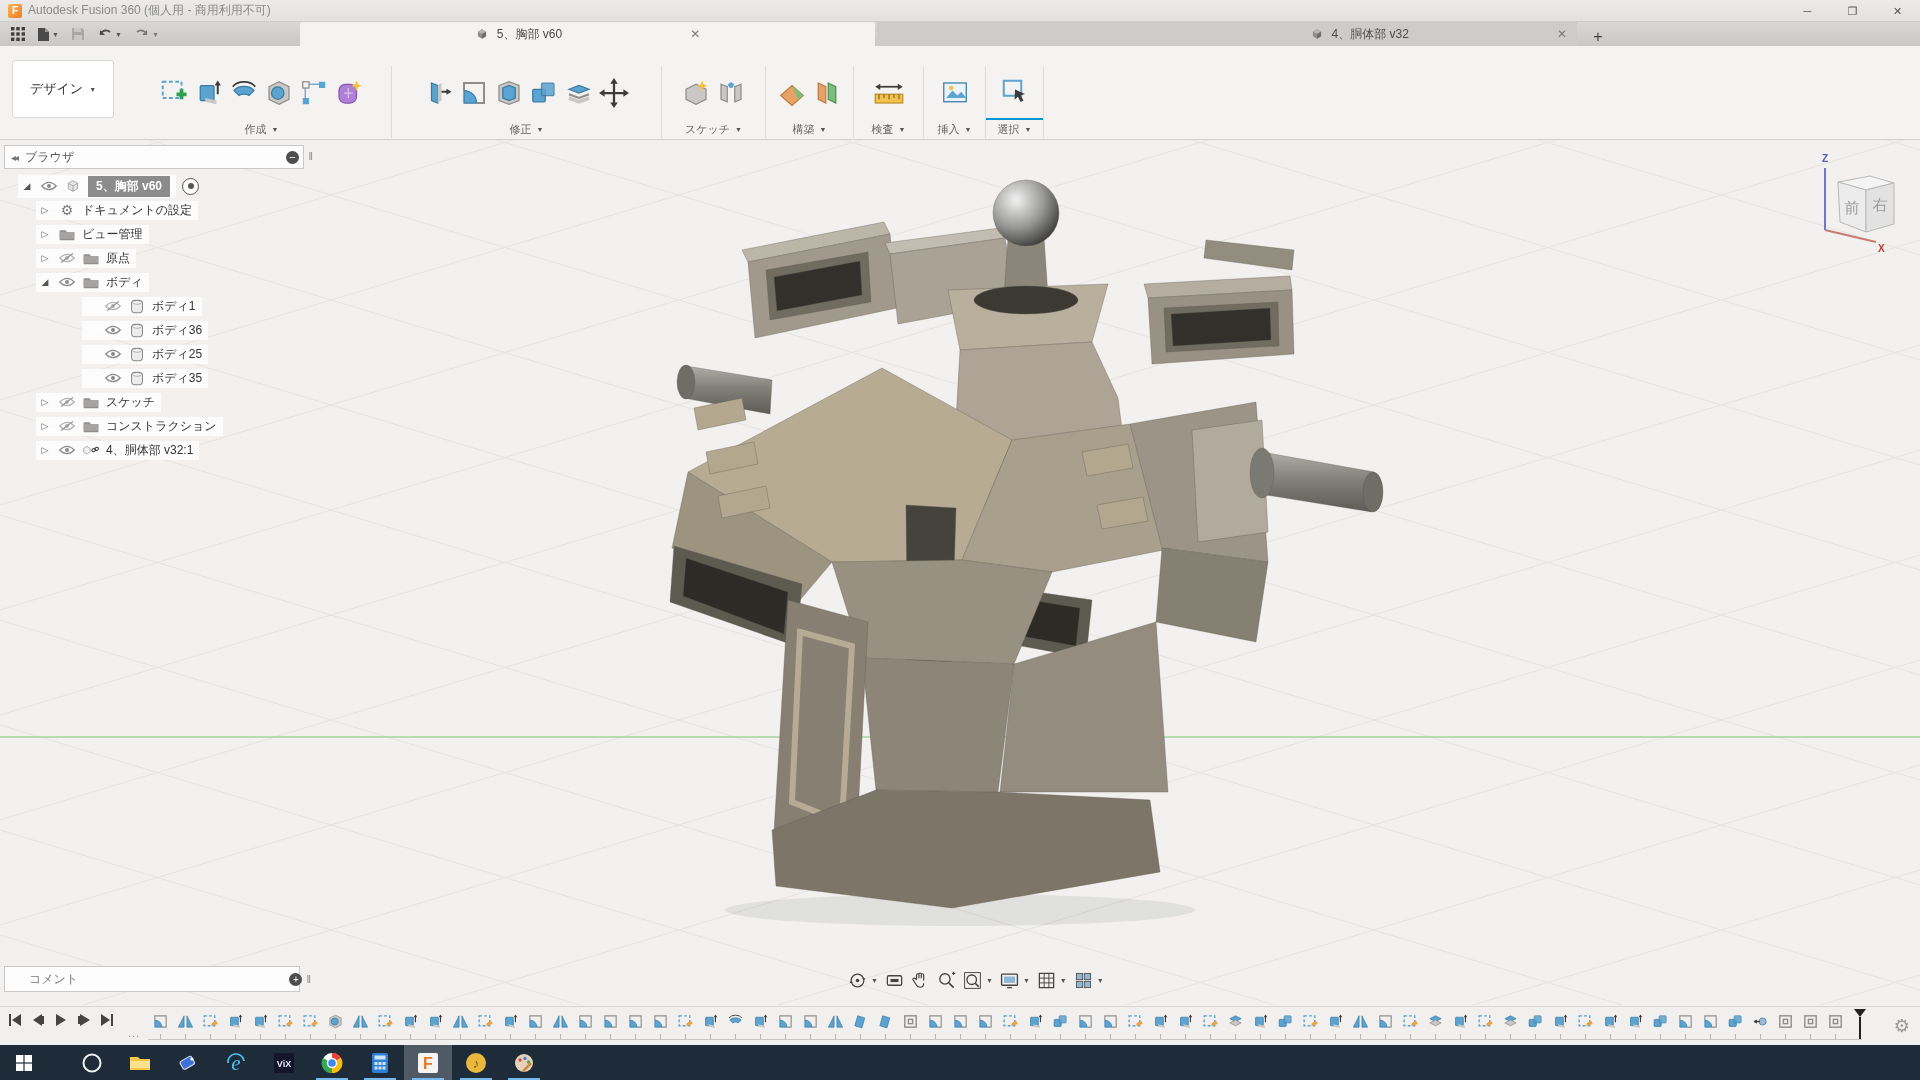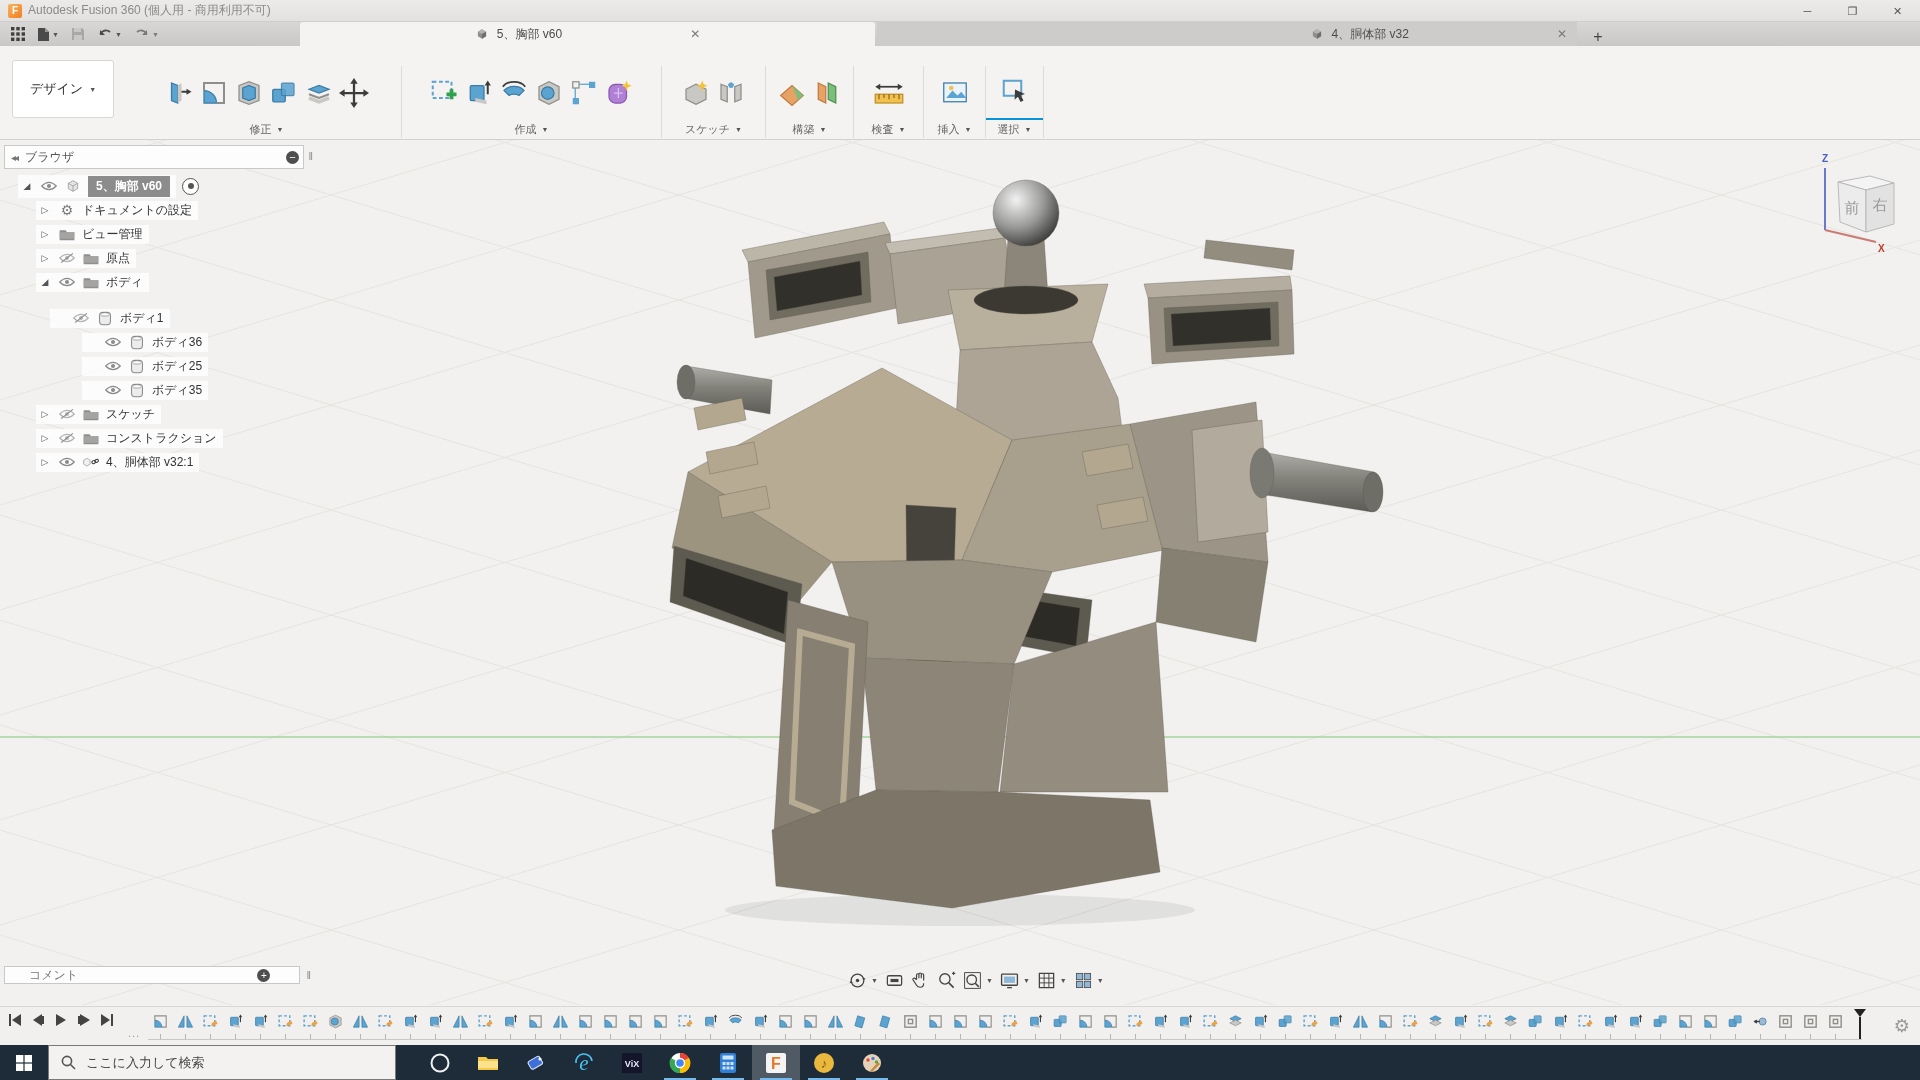--- a/index.html
+++ b/index.html
@@ -75,23 +75,23 @@
     padding:1px 6px 1px 2px;gap:6px;}
   .arrow{width:14px;text-align:center;color:#555;font-size:9px;}
   .eyeico,.nico{width:18px;display:inline-flex;justify-content:center;}
   .rootchip{background:#8c8c8c;color:#fff;padding:2px 8px;font-size:12px;font-weight:bold;}
   .radio{width:15px;height:15px;border:1.5px solid #555;border-radius:50%;margin-left:6px;
     display:inline-flex;align-items:center;justify-content:center;background:#fff;}
   .radio::after{content:"";width:6px;height:6px;border-radius:50%;background:#555;}
   
   .viewcube{position:absolute;left:1818px;top:150px;width:100px;height:115px;}
   
-  .commentbox{position:absolute;left:4px;top:966px;width:296px;height:18px;background:#fdfdfd;
+  .commentbox{position:absolute;left:4px;top:966px;width:296px;height:26px;background:#fdfdfd;
     border:1px solid #c9c8c6;box-sizing:border-box;display:flex;align-items:center;
-    font-size:12px;color:#777;gap:32px;}
+    font-size:12px;color:#777;}
   .commentbox span.cl{margin-left:24px;}
   .pluscirc{width:13px;height:13px;border-radius:50%;background:#4e4e4e;color:#fff;
     display:flex;align-items:center;justify-content:center;font-size:10px;margin:0 4px 0 auto;}
   
   .navbar{position:absolute;left:848px;top:964px;height:32px;display:flex;align-items:center;gap:7px;}
   .navico{display:flex;align-items:center;gap:2px;color:#444;}
   
   .timeline{position:absolute;left:0;top:1006px;width:1920px;height:39px;background:#f1f0ef;
     border-top:1px solid #d8d7d5;box-sizing:border-box;}
   .playbtns{position:absolute;left:8px;top:6px;display:flex;gap:9px;align-items:center;}
@@ -338,67 +338,20 @@
       <div class="avatar">DD</div>
     </div>
   </div>
 
   <div class="ribbon">
     <div class="wsbtn">
       <span>デザイン</span>
         <span class="caret" style="margin-left:6px">▼</span>
     </div>
     <div class="groups" id="ribgroups">
-        <div class="rgroup" style="width: 270px;">
-          <div class="rgicons">
-            <div class="ricon">
-              <svg width="30" height="30" viewBox="0 0 24 24">
-                <path d="M6 4l5 2v14l-5-2z" fill="#5ba3d0" stroke="#3a7ba3"></path>
-                <path d="M11 6l3-2v14l-3 2z" fill="#c9c8c5"></path>
-                <path d="M14 11h6" stroke="#3c3c3c" stroke-width="1.6"></path>
-                <path d="M22 11l-4-2.4v4.8z" fill="#3c3c3c"></path>
-              </svg>
-            </div>
-            <div class="ricon">
-              <svg width="30" height="30" viewBox="0 0 24 24">
-                <path d="M4 20 L4 10 A10 10 0 0 1 14 20z" fill="#5ba3d0" stroke="#3a7ba3"></path>
-                <path d="M4 10 V4 H20 V20 H14" fill="none" stroke="#8f8e8a" stroke-width="1.6"></path>
-              </svg>
-            </div>
-            <div class="ricon">
-              <svg width="30" height="30" viewBox="0 0 24 24">
-                <path d="M4 6l8-3 8 3v12l-8 3-8-3z" fill="#c9c8c5" stroke="#8f8e8a"></path>
-                <path d="M7 8l5-2 5 2v8l-5 2-5-2z" fill="#5ba3d0" stroke="#3a7ba3"></path>
-              </svg>
-            </div>
-            <div class="ricon">
-              <svg width="30" height="30" viewBox="0 0 24 24">
-                <rect x="3" y="9" width="10" height="10" rx="1" fill="#5ba3d0" stroke="#3a7ba3"></rect>
-                <rect x="10" y="4" width="10" height="10" rx="1" fill="#5ba3d0" stroke="#3a7ba3" opacity="0.85"></rect>
-              </svg>
-            </div>
-            <div class="ricon">
-              <svg width="30" height="30" viewBox="0 0 24 24">
-                <path d="M4 9l8-3 8 3-8 3z" fill="#5ba3d0" stroke="#3a7ba3"></path>
-                <path d="M4 13l8 3 8-3" fill="none" stroke="#8f8e8a" stroke-width="1.6"></path>
-                <path d="M4 16l8 3 8-3" fill="none" stroke="#c9c8c5" stroke-width="3"></path>
-              </svg>
-            </div>
-            <div class="ricon">
-              <svg width="30" height="30" viewBox="0 0 24 24">
-                <path d="M12 2v20M2 12h20" stroke="#3c3c3c" stroke-width="1.8"></path>
-                <path d="M12 0l-3 4.5h6zM12 24l-3-4.5h6zM0 12l4.5-3v6zM24 12l-4.5-3v6z" fill="#3c3c3c"></path>
-              </svg>
-            </div>
-          </div>
-          <div class="rglabel">
-            <span>修正</span>
-            <span class="caret">▼</span>
-          </div>
-        </div>
         <div class="rgroup" style="width: 260px;">
           <div class="rgicons">
             <div class="ricon">
               <svg width="30" height="30" viewBox="0 0 24 24">
                 <rect x="3" y="3" width="15" height="13" fill="none" stroke="#5ba3d0" stroke-width="1.6" stroke-dasharray="3 2"></rect>
                 <path d="M14 13h8M18 9v8" stroke="#2fa04d" stroke-width="3"></path>
               </svg>
             </div>
             <div class="ricon">
               <svg width="30" height="30" viewBox="0 0 24 24">
@@ -432,20 +385,67 @@
             <div class="ricon">
               <svg width="30" height="30" viewBox="0 0 24 24">
                 <rect x="4" y="5" width="14" height="15" rx="5" fill="#b07fd6" stroke="#8a56b0"></rect>
                 <path d="M8 12h7M11.5 8v8" stroke="#d9c2ee"></path>
                 <path d="M18 2l1.2 3 3 1.2-3 1.2-1.2 3-1.2-3-3-1.2 3-1.2z" fill="#f5c23a"></path>
               </svg>
             </div>
           </div>
           <div class="rglabel">
             <span>作成</span>
+            <span class="caret">▼</span>
+          </div>
+        </div>
+        <div class="rgroup" style="width: 270px;">
+          <div class="rgicons">
+            <div class="ricon">
+              <svg width="30" height="30" viewBox="0 0 24 24">
+                <path d="M6 4l5 2v14l-5-2z" fill="#5ba3d0" stroke="#3a7ba3"></path>
+                <path d="M11 6l3-2v14l-3 2z" fill="#c9c8c5"></path>
+                <path d="M14 11h6" stroke="#3c3c3c" stroke-width="1.6"></path>
+                <path d="M22 11l-4-2.4v4.8z" fill="#3c3c3c"></path>
+              </svg>
+            </div>
+            <div class="ricon">
+              <svg width="30" height="30" viewBox="0 0 24 24">
+                <path d="M4 20 L4 10 A10 10 0 0 1 14 20z" fill="#5ba3d0" stroke="#3a7ba3"></path>
+                <path d="M4 10 V4 H20 V20 H14" fill="none" stroke="#8f8e8a" stroke-width="1.6"></path>
+              </svg>
+            </div>
+            <div class="ricon">
+              <svg width="30" height="30" viewBox="0 0 24 24">
+                <path d="M4 6l8-3 8 3v12l-8 3-8-3z" fill="#c9c8c5" stroke="#8f8e8a"></path>
+                <path d="M7 8l5-2 5 2v8l-5 2-5-2z" fill="#5ba3d0" stroke="#3a7ba3"></path>
+              </svg>
+            </div>
+            <div class="ricon">
+              <svg width="30" height="30" viewBox="0 0 24 24">
+                <rect x="3" y="9" width="10" height="10" rx="1" fill="#5ba3d0" stroke="#3a7ba3"></rect>
+                <rect x="10" y="4" width="10" height="10" rx="1" fill="#5ba3d0" stroke="#3a7ba3" opacity="0.85"></rect>
+              </svg>
+            </div>
+            <div class="ricon">
+              <svg width="30" height="30" viewBox="0 0 24 24">
+                <path d="M4 9l8-3 8 3-8 3z" fill="#5ba3d0" stroke="#3a7ba3"></path>
+                <path d="M4 13l8 3 8-3" fill="none" stroke="#8f8e8a" stroke-width="1.6"></path>
+                <path d="M4 16l8 3 8-3" fill="none" stroke="#c9c8c5" stroke-width="3"></path>
+              </svg>
+            </div>
+            <div class="ricon">
+              <svg width="30" height="30" viewBox="0 0 24 24">
+                <path d="M12 2v20M2 12h20" stroke="#3c3c3c" stroke-width="1.8"></path>
+                <path d="M12 0l-3 4.5h6zM12 24l-3-4.5h6zM0 12l4.5-3v6zM24 12l-4.5-3v6z" fill="#3c3c3c"></path>
+              </svg>
+            </div>
+          </div>
+          <div class="rglabel">
+            <span>修正</span>
             <span class="caret">▼</span>
           </div>
         </div>
         <div class="rgroup" style="width: 104px;">
           <div class="rgicons">
             <div class="ricon">
               <svg width="30" height="30" viewBox="0 0 24 24">
                 <path d="M4 9l8-4 8 4v8l-8 4-8-4z" fill="#c9c8c5" stroke="#8f8e8a"></path>
                 <path d="M17 2l1.2 3 3 1.2-3 1.2-1.2 3-1.2-3-3-1.2 3-1.2z" fill="#f5c23a"></path>
               </svg>
@@ -611,21 +611,21 @@
           </span>
           <span class="nico">
             <svg width="16" height="13" viewBox="0 0 24 19">
               <path d="M1 3h9l2 3h11v12H1z" fill="#8f8e8c"></path>
               <path d="M1 6h22v10H1z" fill="#a5a4a2"></path>
             </svg>
           </span>
           <span>ボディ</span>
         </span>
       </div>
-      <div class="trow" style="padding-left: 50px; margin-top: 12px;">
+      <div class="trow" style="padding-left: 82px;">
         <span class="pill">
           <span class="arrow"></span>
           <span class="eyeico">
             <svg width="16" height="12" viewBox="0 0 24 16">
               <path d="M1 8 Q12 -3 23 8 Q12 19 1 8z" fill="none" stroke="#b5b4b2" stroke-width="1.6"></path>
               <circle cx="12" cy="8" r="3" fill="#b5b4b2"></circle>
               <line x1="3" y1="15" x2="21" y2="1" stroke="#8a8a8a" stroke-width="1.6"></line>
             </svg>
           </span>
           <span class="nico">
@@ -1521,27 +1521,20 @@
     <div class="startbtn">
       <svg width="16" height="16" viewBox="0 0 16 16">
           <g fill="#fff">
             <rect x="0" y="0" width="7.4" height="7.4"></rect>
             <rect x="8.6" y="0" width="7.4" height="7.4"></rect>
             <rect x="0" y="8.6" width="7.4" height="7.4"></rect>
             <rect x="8.6" y="8.6" width="7.4" height="7.4"></rect>
           </g>
         </svg>
     </div>
-    <div class="searchbox">
-      <svg class="mag" width="15" height="15" viewBox="0 0 15 15">
-          <circle cx="6" cy="6" r="4.6" fill="none" stroke="#555" stroke-width="1.6"></circle>
-          <line x1="9.5" y1="9.5" x2="14" y2="14" stroke="#555" stroke-width="1.6"></line>
-        </svg>
-      <span>ここに入力して検索</span>
-    </div>
     <div class="tbapps" id="tbapps">
         <div class="tbapp">
           <svg width="24" height="24" viewBox="0 0 24 24">
             <circle cx="12" cy="12" r="8.5" fill="none" stroke="#f0f0f0" stroke-width="2"></circle>
           </svg>
         </div>
         <div class="tbapp">
           <svg width="24" height="24" viewBox="0 0 24 24">
             <path d="M2 6h8l2 2h10v11H2z" fill="#f8c946"></path>
             <path d="M2 10h20v7H2z" fill="#fde28e"></path>

